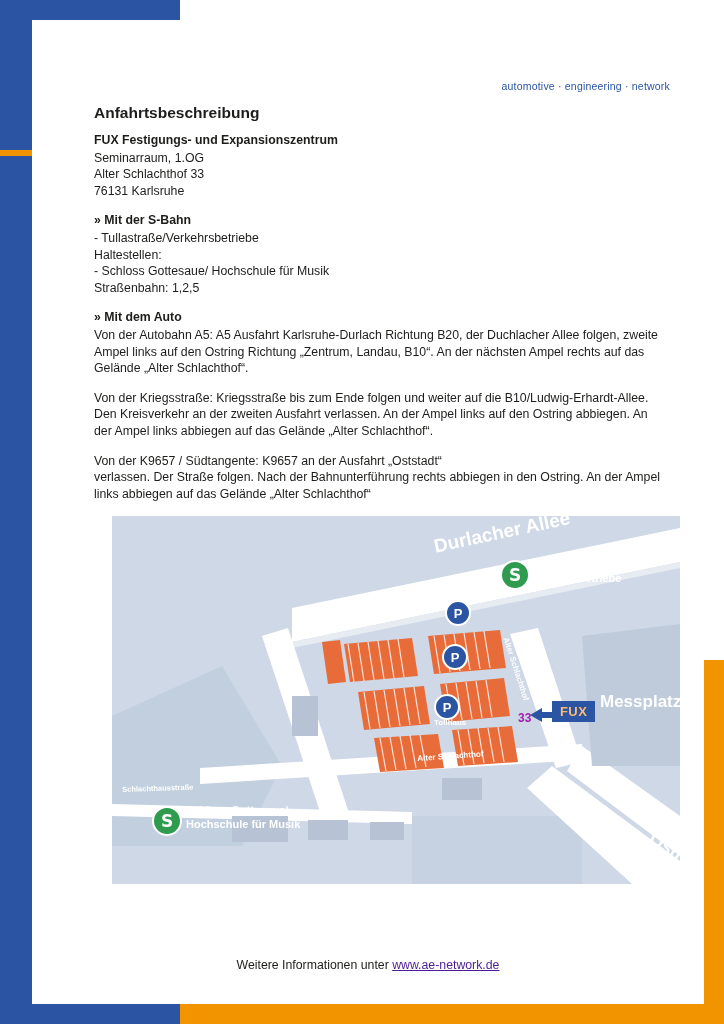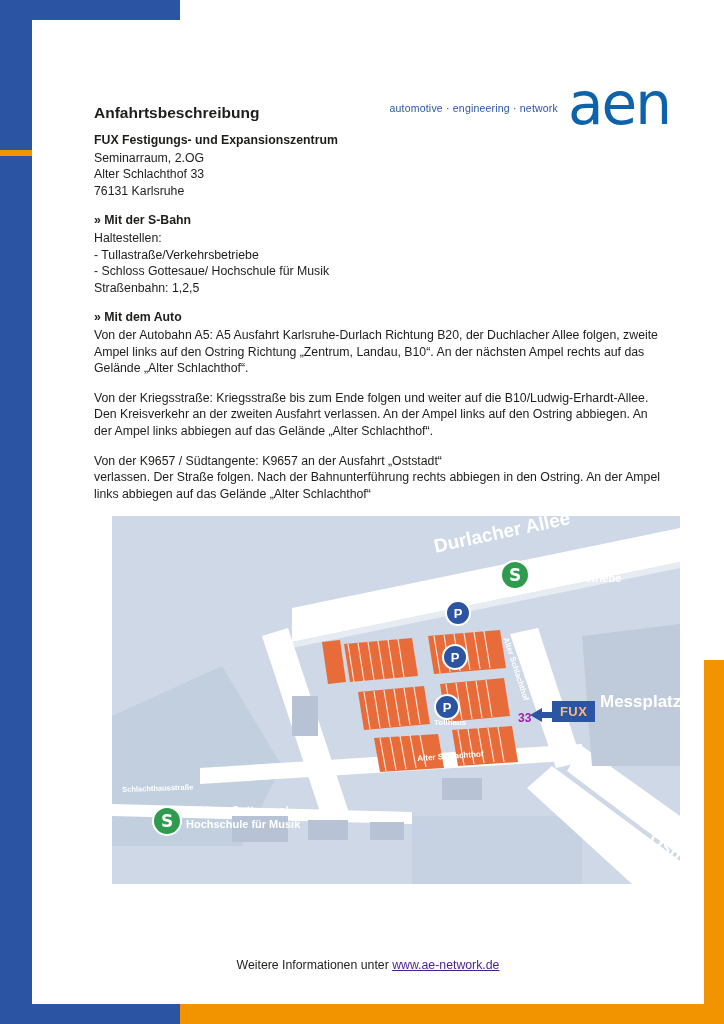--- a/index.html
+++ b/index.html
@@ -205,37 +205,36 @@
   <div class="band-right-orange"></div>
   <div class="band-bottom-orange"></div>
   <div class="band-bottom-blue"></div>
 
   <div class="content">
 
     <div class="header">
       <div class="doc-title">Anfahrtsbeschreibung</div>
       <div class="logo-wrap">
         <div class="logo-claim">automotive · engineering · network</div>
-        <div class="logo-mark">aen</div>
       </div>
     </div>
 
     <div class="body-text">
 
       <div class="blk">
         <div class="section-head">FUX Festigungs- und Expansionszentrum</div>
-        <div>Seminarraum, 2.OG</div>
+        <div>Seminarraum, 1.OG</div>
         <div>Alter Schlachthof 33</div>
         <div>76131 Karlsruhe</div>
       </div>
 
       <div class="blk">
         <div class="section-head">» Mit der S-Bahn</div>
+        <div>- Tullastraße/Verkehrsbetriebe</div>
         <div>Haltestellen:</div>
-        <div>- Tullastraße/Verkehrsbetriebe</div>
         <div>- Schloss Gottesaue/ Hochschule für Musik</div>
         <div>Straßenbahn: 1,2,5</div>
       </div>
 
       <div class="blk tight">
         <div class="section-head">» Mit dem Auto</div>
         <div class="para">Von der Autobahn A5: A5 Ausfahrt Karlsruhe-Durlach Richtung B20, der Duchlacher Allee folgen, zweite Ampel links auf den Ostring Richtung „Zentrum, Landau, B10“. An der nächsten Ampel rechts auf das Gelände „Alter Schlachthof“.</div>
         <div class="para">Von der Kriegsstraße: Kriegsstraße bis zum Ende folgen und weiter auf die B10/Ludwig-Erhardt-Allee. Den Kreisverkehr an der zweiten Ausfahrt verlassen. An der Ampel links auf den Ostring abbiegen. An der Ampel links abbiegen auf das Gelände „Alter Schlachthof“.</div>
         <div class="para" style="white-space: pre-line;">Von der K9657 / Südtangente: K9657 an der Ausfahrt „Oststadt“
 verlassen. Der Straße folgen. Nach der Bahnunterführung rechts abbiegen in den Ostring. An der Ampel links abbiegen auf das Gelände „Alter Schlachthof“</div>

